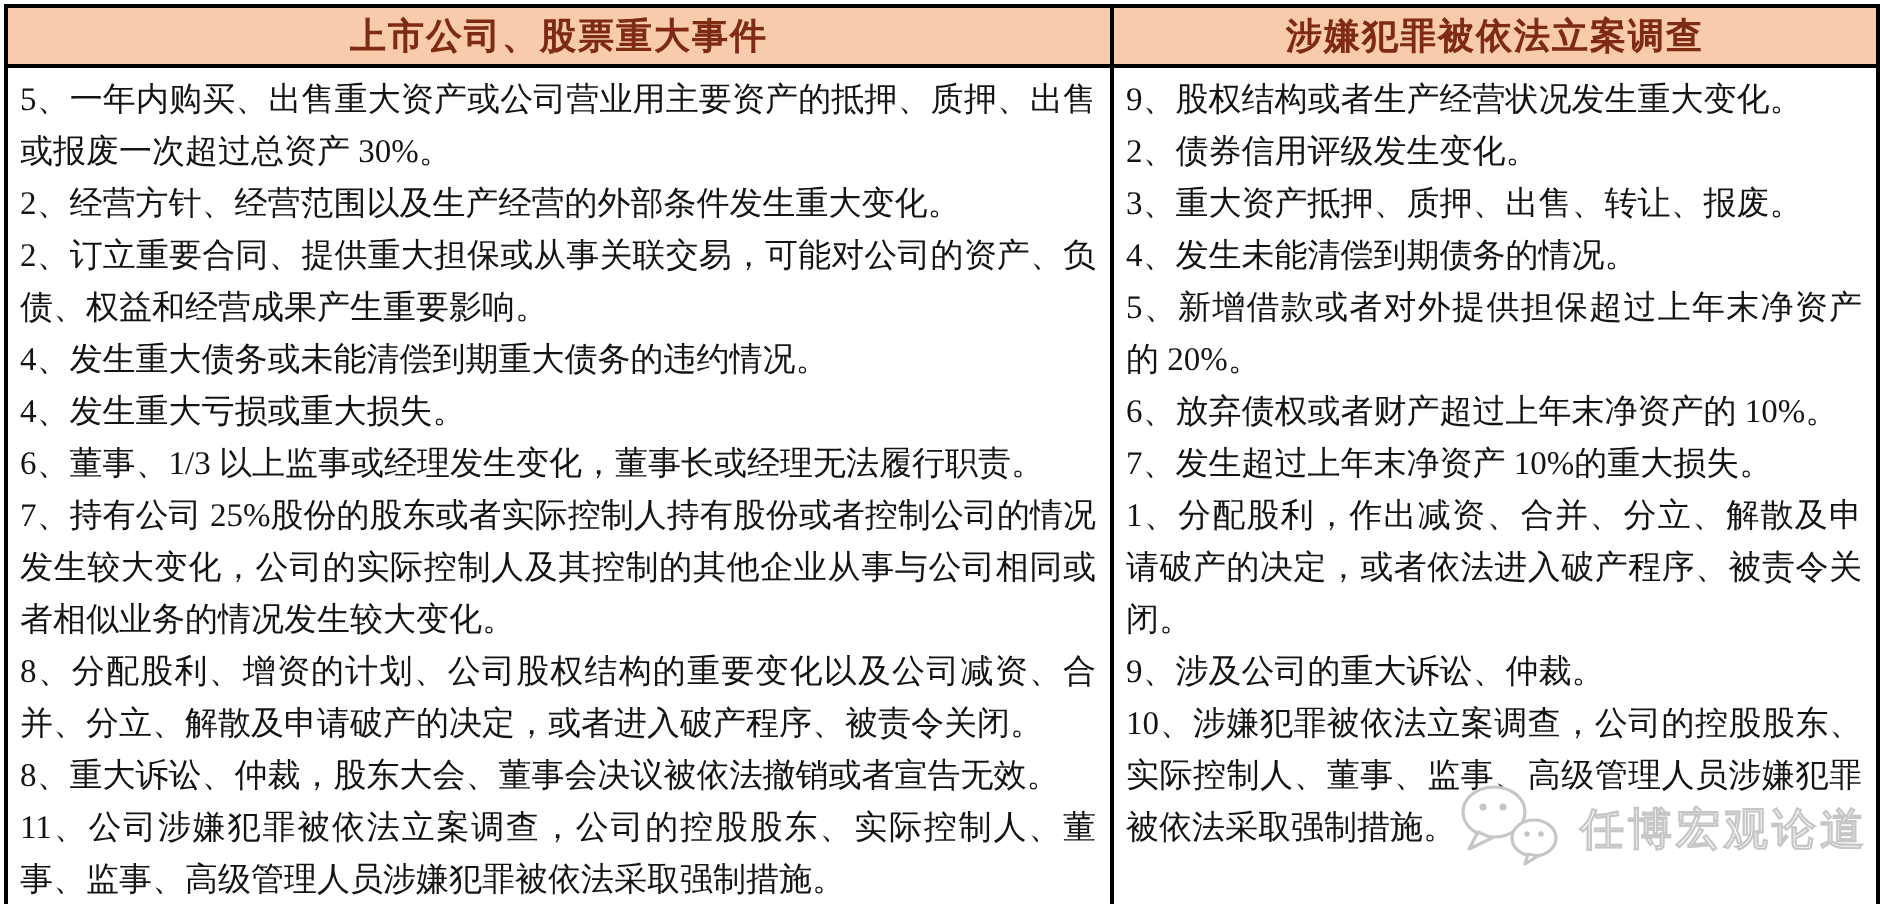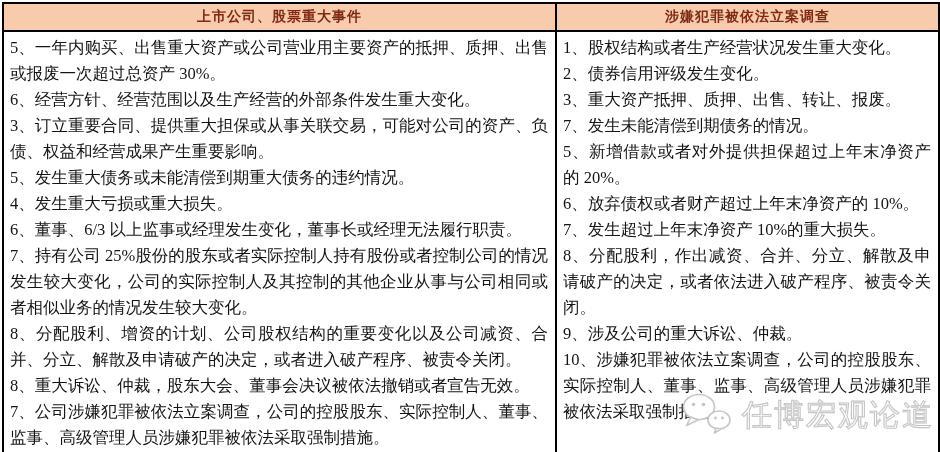--- a/index.html
+++ b/index.html
@@ -20,21 +20,21 @@
     width: 936px; height: 448px;
     margin: 2px;
   }
   table.events-table th,
   table.events-table td {
     border: 2px solid #000000;
   }
   th.hdr {
     background: #F8CBAD;
     color: #7F2B14;
-    font-size: 14px;
+    font-size: 18px;
     font-weight: bold;
     height: 28px;
     padding: 2px 4px;
     text-align: center;
     letter-spacing: 1px;
   }
   td.cell {
     vertical-align: top;
     padding: 3px 7px 3px 6px;
     font-size: 16.5px;
@@ -49,21 +49,21 @@
     position: absolute;
     right: 6px;
     bottom: 16px;
     display: flex;
     align-items: center;
     gap: 6px;
     pointer-events: none;
   }
   .watermark-text {
     font-family: "Liberation Sans", "DejaVu Sans", sans-serif;
-    font-size: 30px;
+    font-size: 22px;
     letter-spacing: 2px;
     color: #ffffff;
     -webkit-text-stroke: 1.1px #c6c6c6;
     text-shadow: 0 0 1px #d8d8d8;
     white-space: nowrap;
   }
 </style>
 </head>
 <body>
 
@@ -77,39 +77,39 @@
     <thead>
       <tr>
         <th class="hdr">上市公司、股票重大事件</th>
         <th class="hdr">涉嫌犯罪被依法立案调查</th>
       </tr>
     </thead>
     <tbody>
       <tr>
         <td class="cell">
           <p>5、一年内购买、出售重大资产或公司营业用主要资产的抵押、质押、出售或报废一次超过总资产 30%。</p>
-          <p>6、经营方针、经营范围以及生产经营的外部条件发生重大变化。</p>
-          <p>3、订立重要合同、提供重大担保或从事关联交易，可能对公司的资产、负债、权益和经营成果产生重要影响。</p>
-          <p>5、发生重大债务或未能清偿到期重大债务的违约情况。</p>
+          <p>2、经营方针、经营范围以及生产经营的外部条件发生重大变化。</p>
+          <p>2、订立重要合同、提供重大担保或从事关联交易，可能对公司的资产、负债、权益和经营成果产生重要影响。</p>
+          <p>4、发生重大债务或未能清偿到期重大债务的违约情况。</p>
           <p>4、发生重大亏损或重大损失。</p>
-          <p>6、董事、6/3 以上监事或经理发生变化，董事长或经理无法履行职责。</p>
+          <p>6、董事、1/3 以上监事或经理发生变化，董事长或经理无法履行职责。</p>
           <p>7、持有公司 25%股份的股东或者实际控制人持有股份或者控制公司的情况发生较大变化，公司的实际控制人及其控制的其他企业从事与公司相同或者相似业务的情况发生较大变化。</p>
           <p>8、分配股利、增资的计划、公司股权结构的重要变化以及公司减资、合并、分立、解散及申请破产的决定，或者进入破产程序、被责令关闭。</p>
           <p>8、重大诉讼、仲裁，股东大会、董事会决议被依法撤销或者宣告无效。</p>
-          <p>7、公司涉嫌犯罪被依法立案调查，公司的控股股东、实际控制人、董事、监事、高级管理人员涉嫌犯罪被依法采取强制措施。</p>
+          <p>11、公司涉嫌犯罪被依法立案调查，公司的控股股东、实际控制人、董事、监事、高级管理人员涉嫌犯罪被依法采取强制措施。</p>
         </td>
         <td class="cell">
-          <p>1、股权结构或者生产经营状况发生重大变化。</p>
+          <p>9、股权结构或者生产经营状况发生重大变化。</p>
           <p>2、债券信用评级发生变化。</p>
           <p>3、重大资产抵押、质押、出售、转让、报废。</p>
-          <p>7、发生未能清偿到期债务的情况。</p>
+          <p>4、发生未能清偿到期债务的情况。</p>
           <p>5、新增借款或者对外提供担保超过上年末净资产的 20%。</p>
           <p>6、放弃债权或者财产超过上年末净资产的 10%。</p>
           <p>7、发生超过上年末净资产 10%的重大损失。</p>
-          <p>8、分配股利，作出减资、合并、分立、解散及申请破产的决定，或者依法进入破产程序、被责令关闭。</p>
+          <p>1、分配股利，作出减资、合并、分立、解散及申请破产的决定，或者依法进入破产程序、被责令关闭。</p>
           <p>9、涉及公司的重大诉讼、仲裁。</p>
           <p>10、涉嫌犯罪被依法立案调查，公司的控股股东、实际控制人、董事、监事、高级管理人员涉嫌犯罪被依法采取强制措施。</p>
         </td>
       </tr>
     </tbody>
   </table>
 
   <div class="watermark">
     <span>
       <svg width="58" height="42" viewBox="0 0 58 42" aria-hidden="true">

